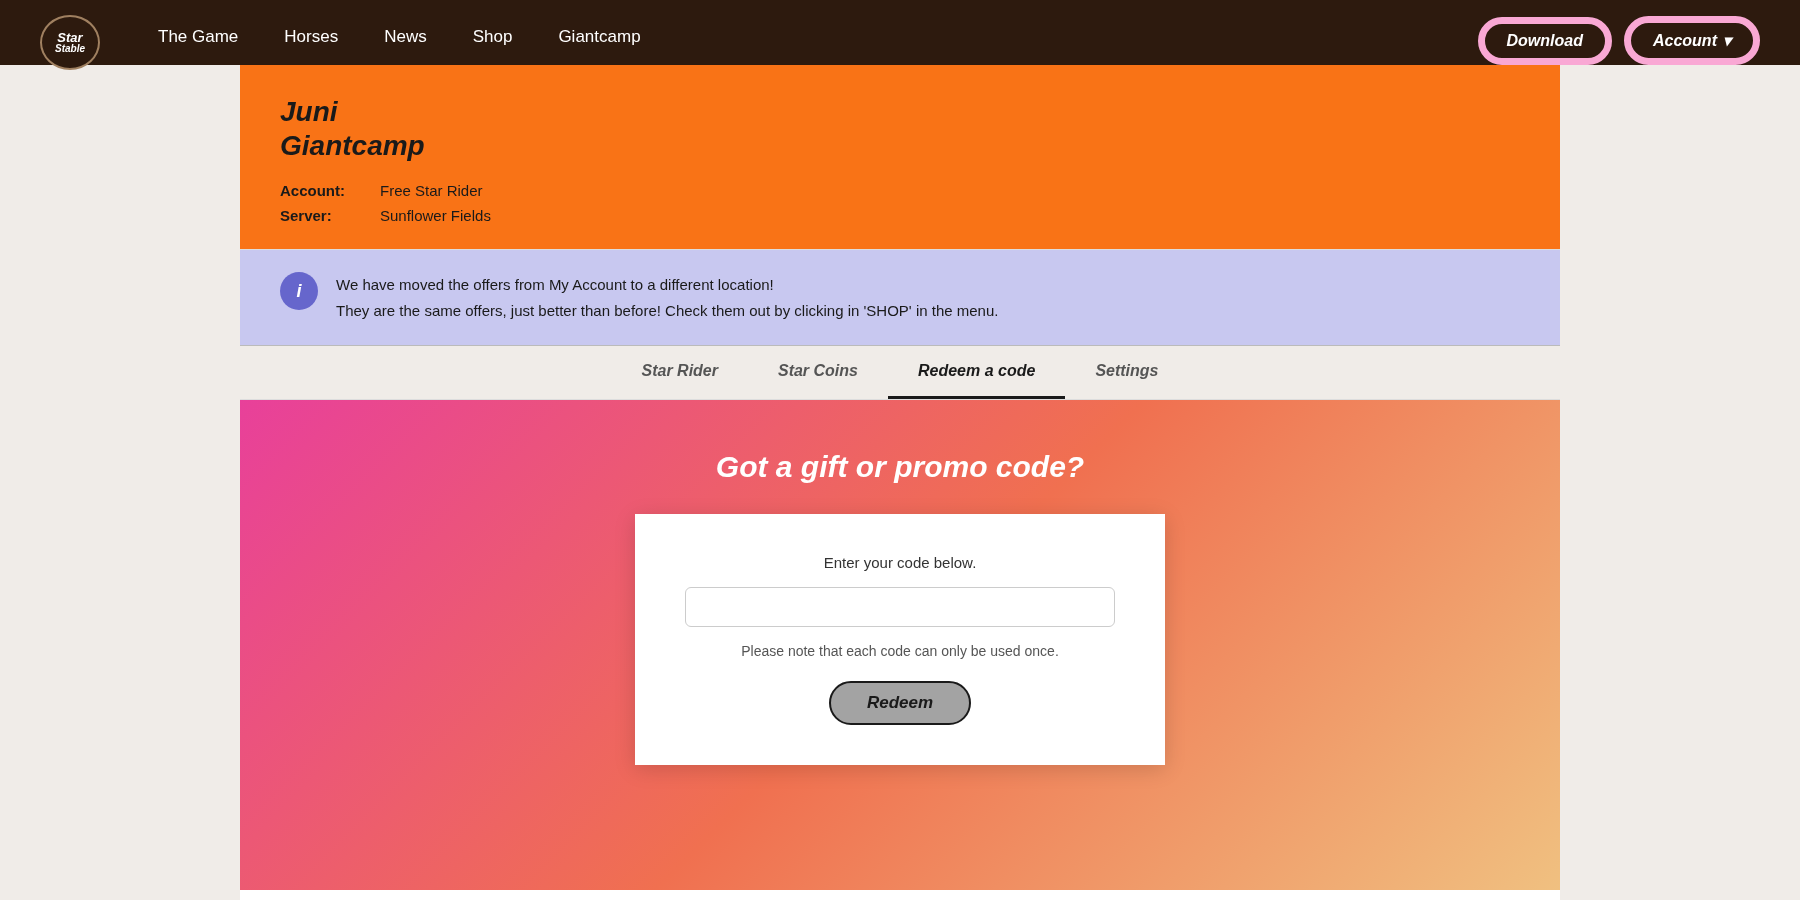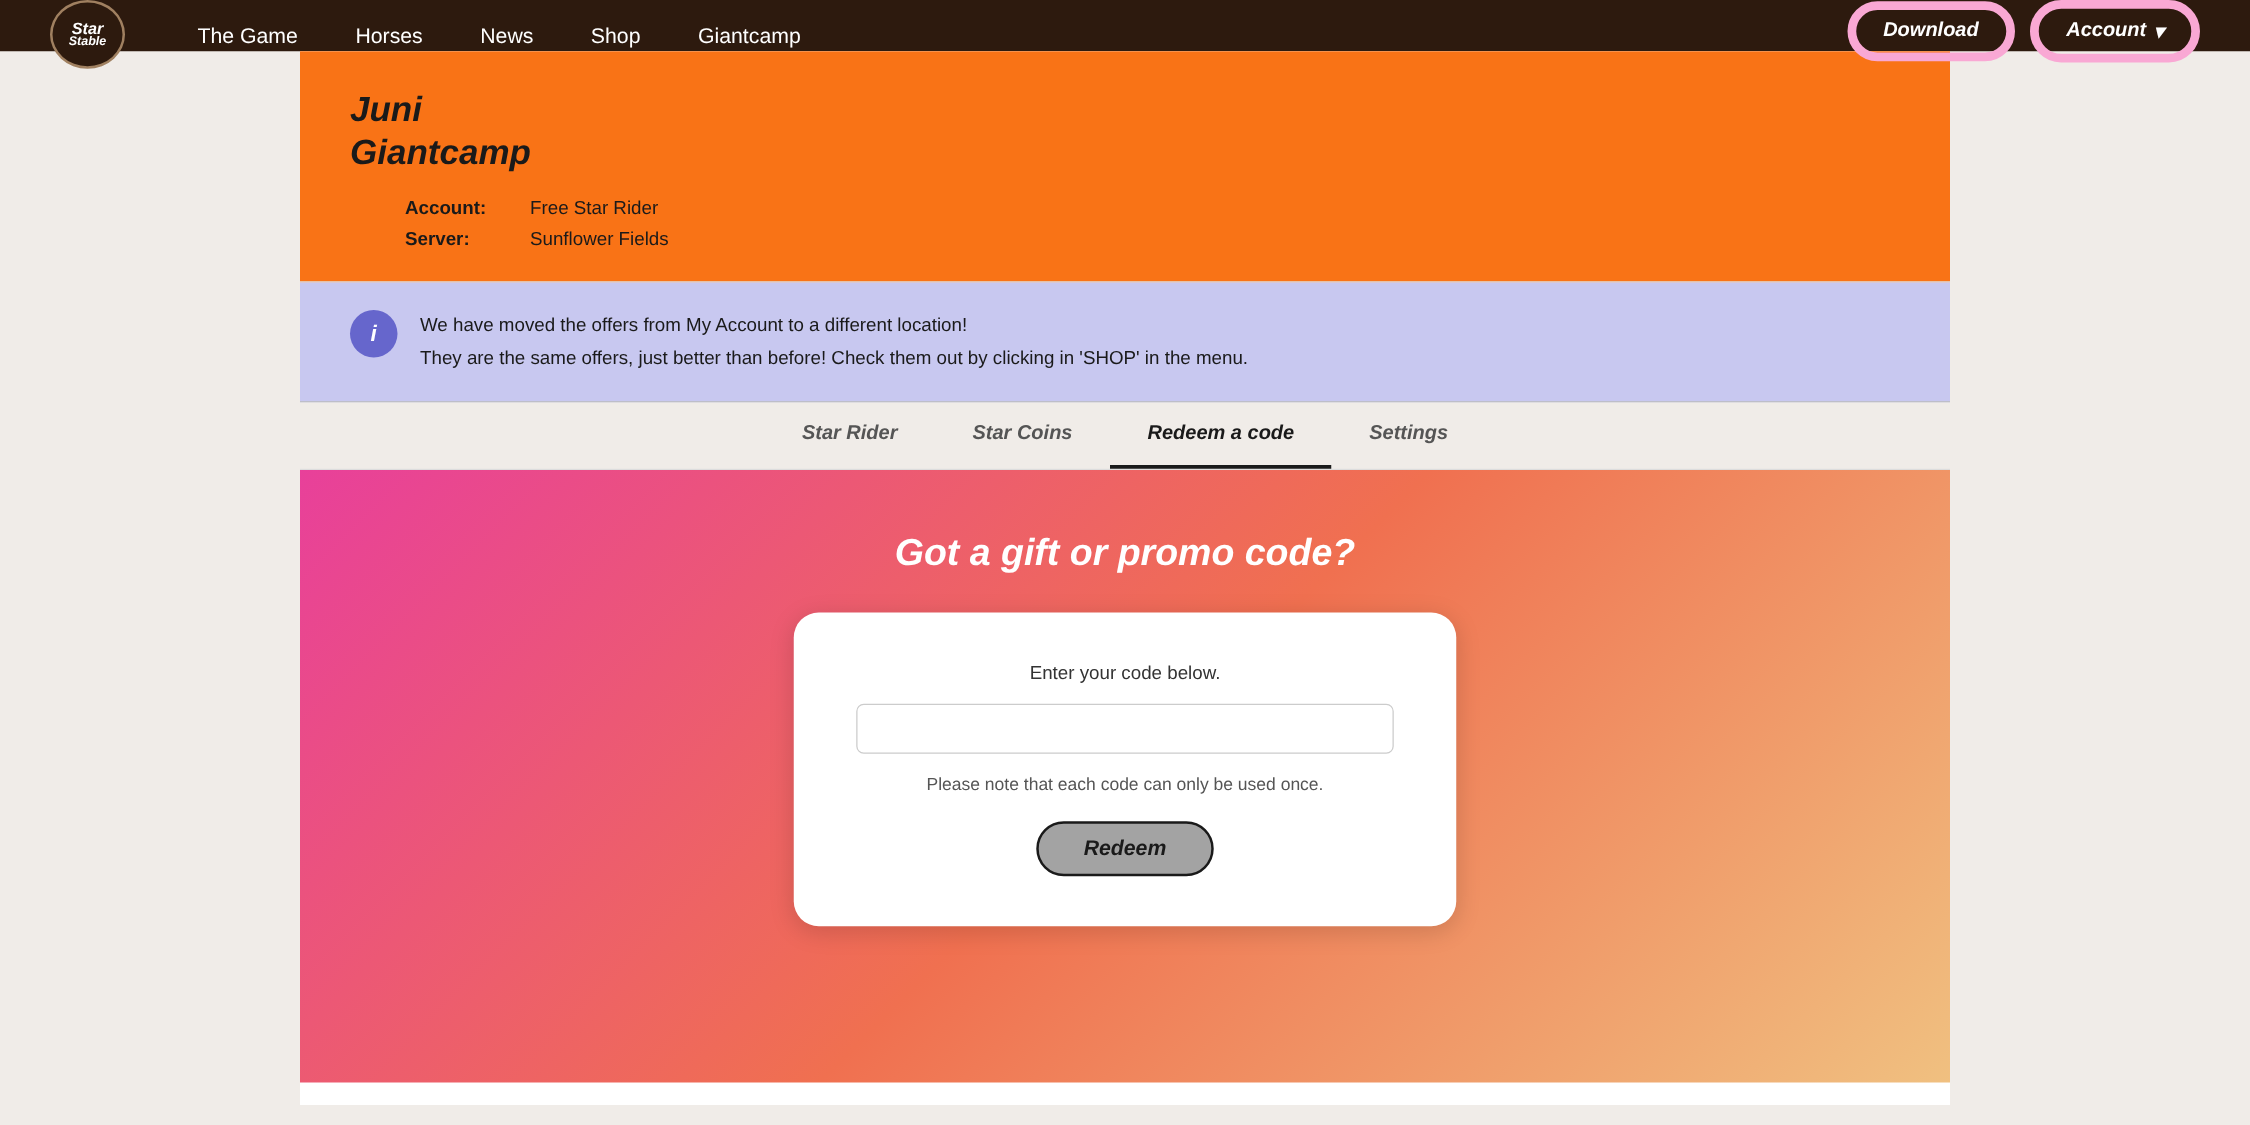--- a/index.html
+++ b/index.html
@@ -1,23 +1,23 @@
 <!DOCTYPE html>
 <html><head>
   <meta charset="utf-8">
   <style>
     * { margin: 0; padding: 0; box-sizing: border-box; }
     body { font-family: Arial, sans-serif; background: #f0ece8; width: 1800px; min-height: 900px; overflow-x: hidden; }
 
     
     nav {
       background: #2d1a0e;
-      height: 41px;
-      display: flex;
-      align-items: flex-start;
+      height: 65px;
+      display: flex;
+      align-items: flex-end;
       padding: 0 40px;
       gap: 0;
     }
     .nav-logo {
       display: flex;
       align-items: center;
       margin-right: 30px;
     }
     .nav-logo-box {
       width: 70px;
@@ -117,21 +117,20 @@
     }
     .profile-detail-row {
       display: flex;
       gap: 0;
     }
     .detail-label {
       font-weight: 700;
       font-size: 15px;
       color: #1a1a1a;
       width: 100px;
-      margin-left: 44px;
     }
     .detail-value {
       font-size: 15px;
       color: #1a1a1a;
       font-weight: 400;
     }
 
     
     .info-banner {
       background: #c8c8f0;
@@ -197,21 +196,21 @@
     .redeem-title {
       color: #fff;
       font-size: 30px;
       font-weight: 700;
       font-style: italic;
       margin-bottom: 30px;
       text-align: center;
     }
     .redeem-card {
       background: #fff;
-      border-radius: 20px;
+      border-radius: 0;
       padding: 40px 50px;
       width: 530px;
       display: flex;
       flex-direction: column;
       align-items: center;
       gap: 16px;
       box-shadow: 0 4px 20px rgba(0,0,0,0.15);
     }
     .redeem-instructions {
       font-size: 15px;

